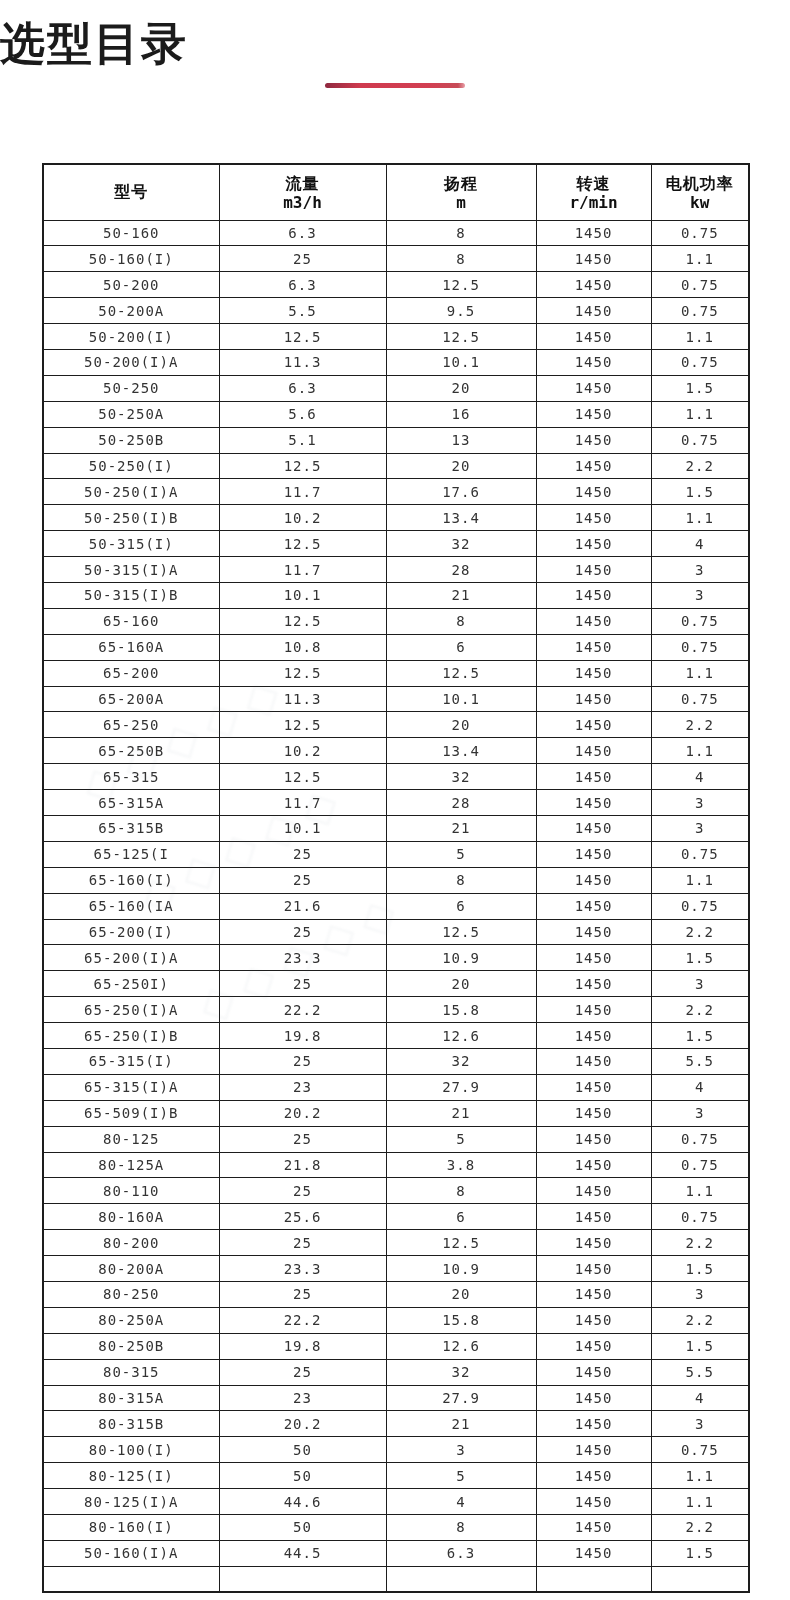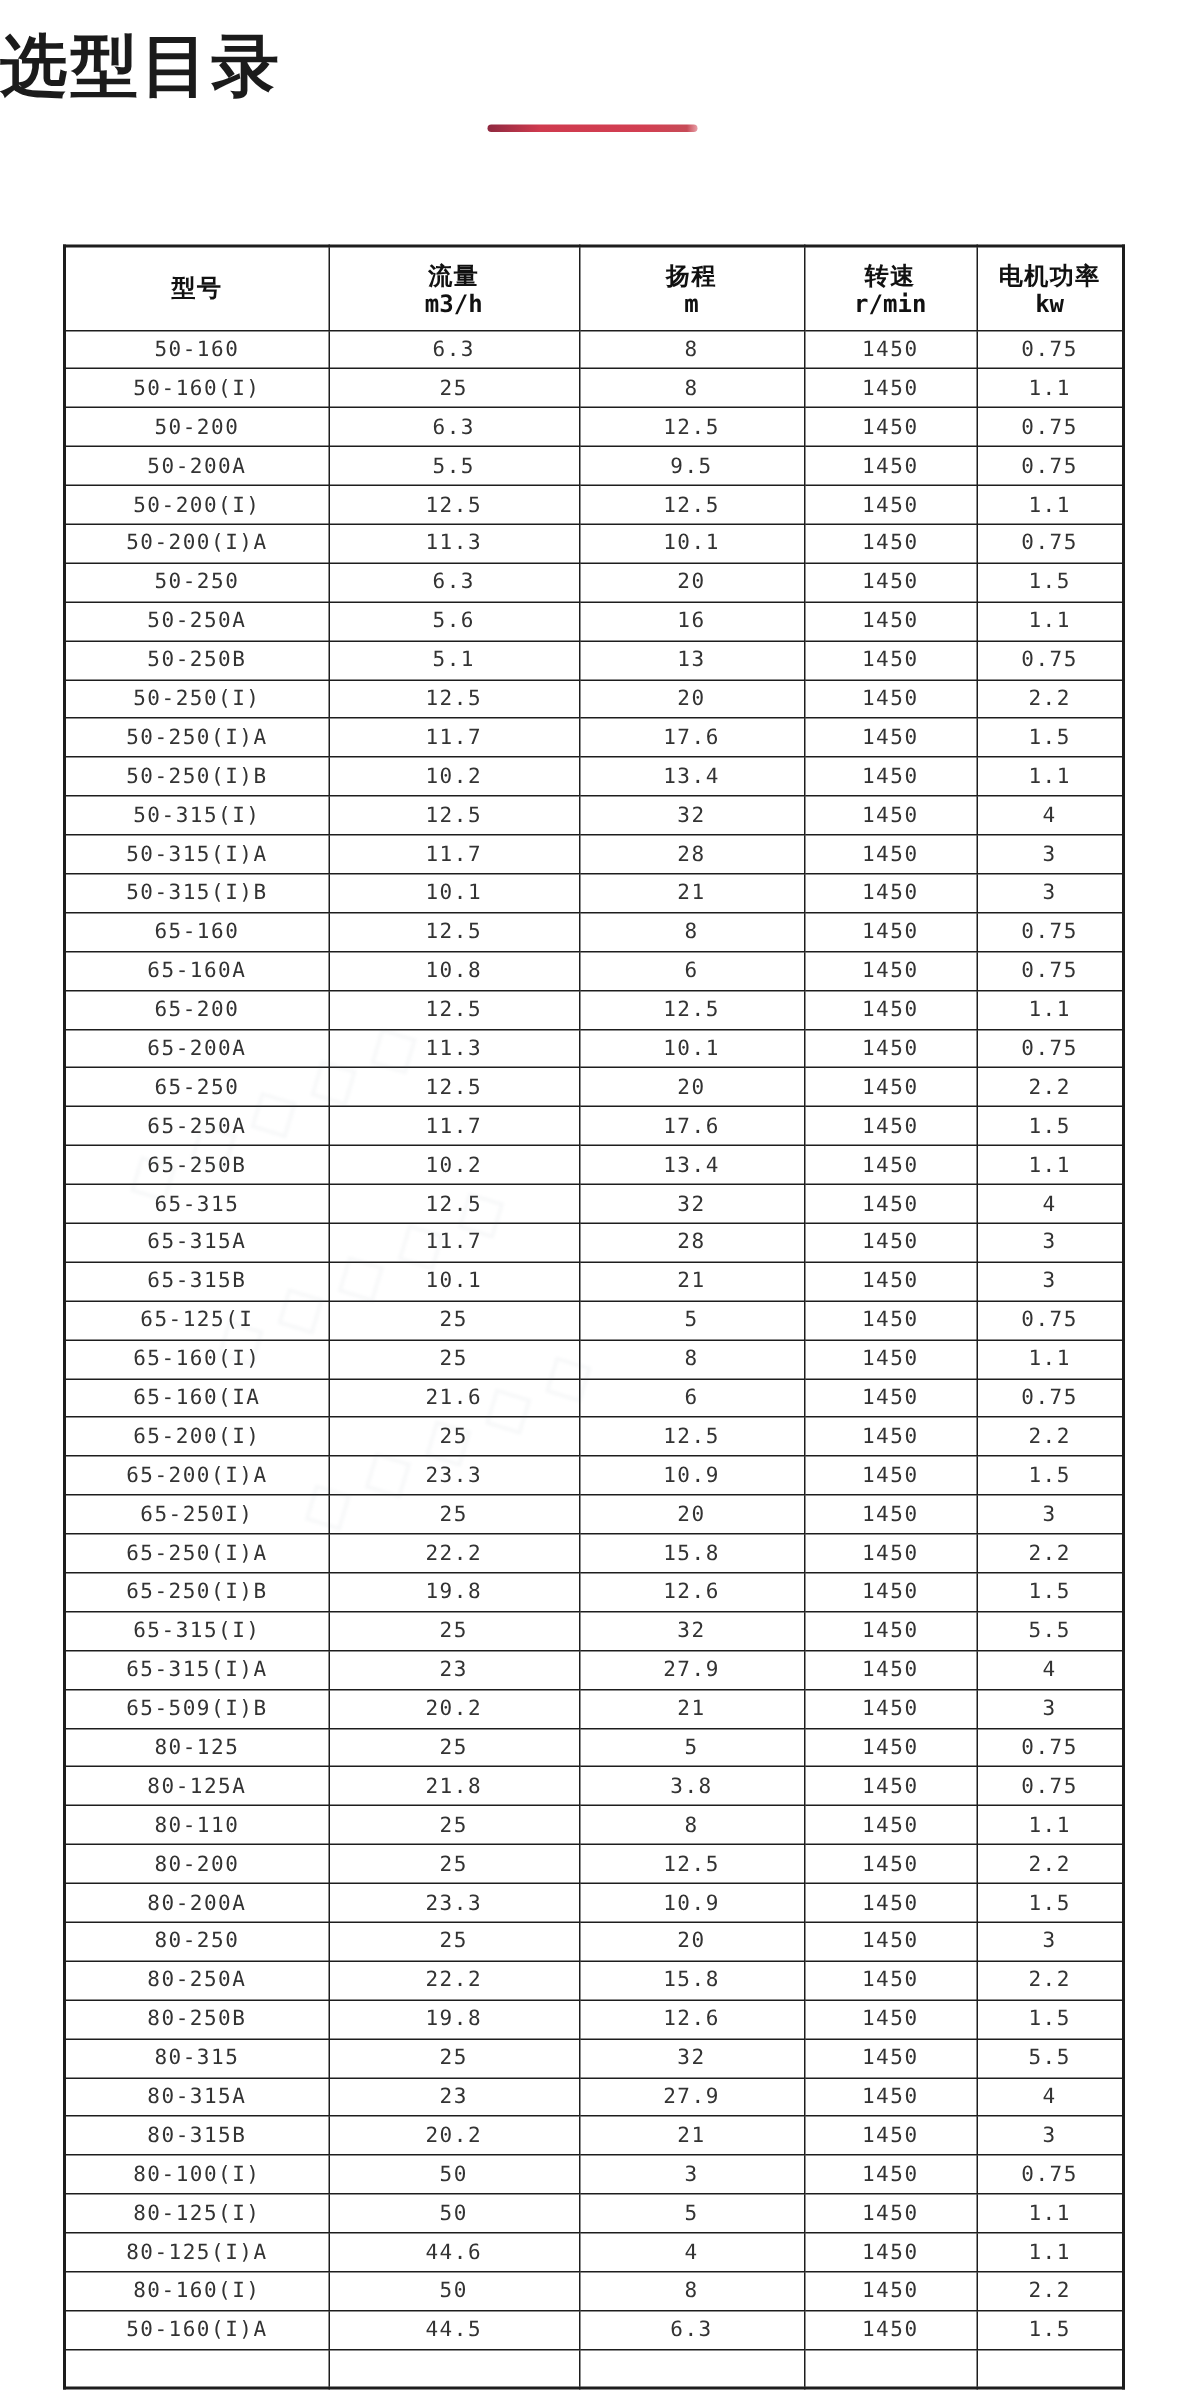--- a/index.html
+++ b/index.html
@@ -297,27 +297,20 @@
     </tr>
 
     <tr>
       <td>65-250</td>
       <td>12.5</td>
       <td>20</td>
       <td>1450</td>
       <td>2.2</td>
     </tr>
 
-    <tr>
-      <td>65-250A</td>
-      <td>11.7</td>
-      <td>17.6</td>
-      <td>1450</td>
-      <td>1.5</td>
-    </tr>
 
     <tr>
       <td>65-250B</td>
       <td>10.2</td>
       <td>13.4</td>
       <td>1450</td>
       <td>1.1</td>
     </tr>
 
     <tr>
@@ -449,20 +442,27 @@
     </tr>
 
     <tr>
       <td>80-110</td>
       <td>25</td>
       <td>8</td>
       <td>1450</td>
       <td>1.1</td>
     </tr>
 
+    <tr>
+      <td>80-160A</td>
+      <td>25.6</td>
+      <td>6</td>
+      <td>1450</td>
+      <td>0.75</td>
+    </tr>
 
     <tr>
       <td>80-200</td>
       <td>25</td>
       <td>12.5</td>
       <td>1450</td>
       <td>2.2</td>
     </tr>
 
     <tr>

